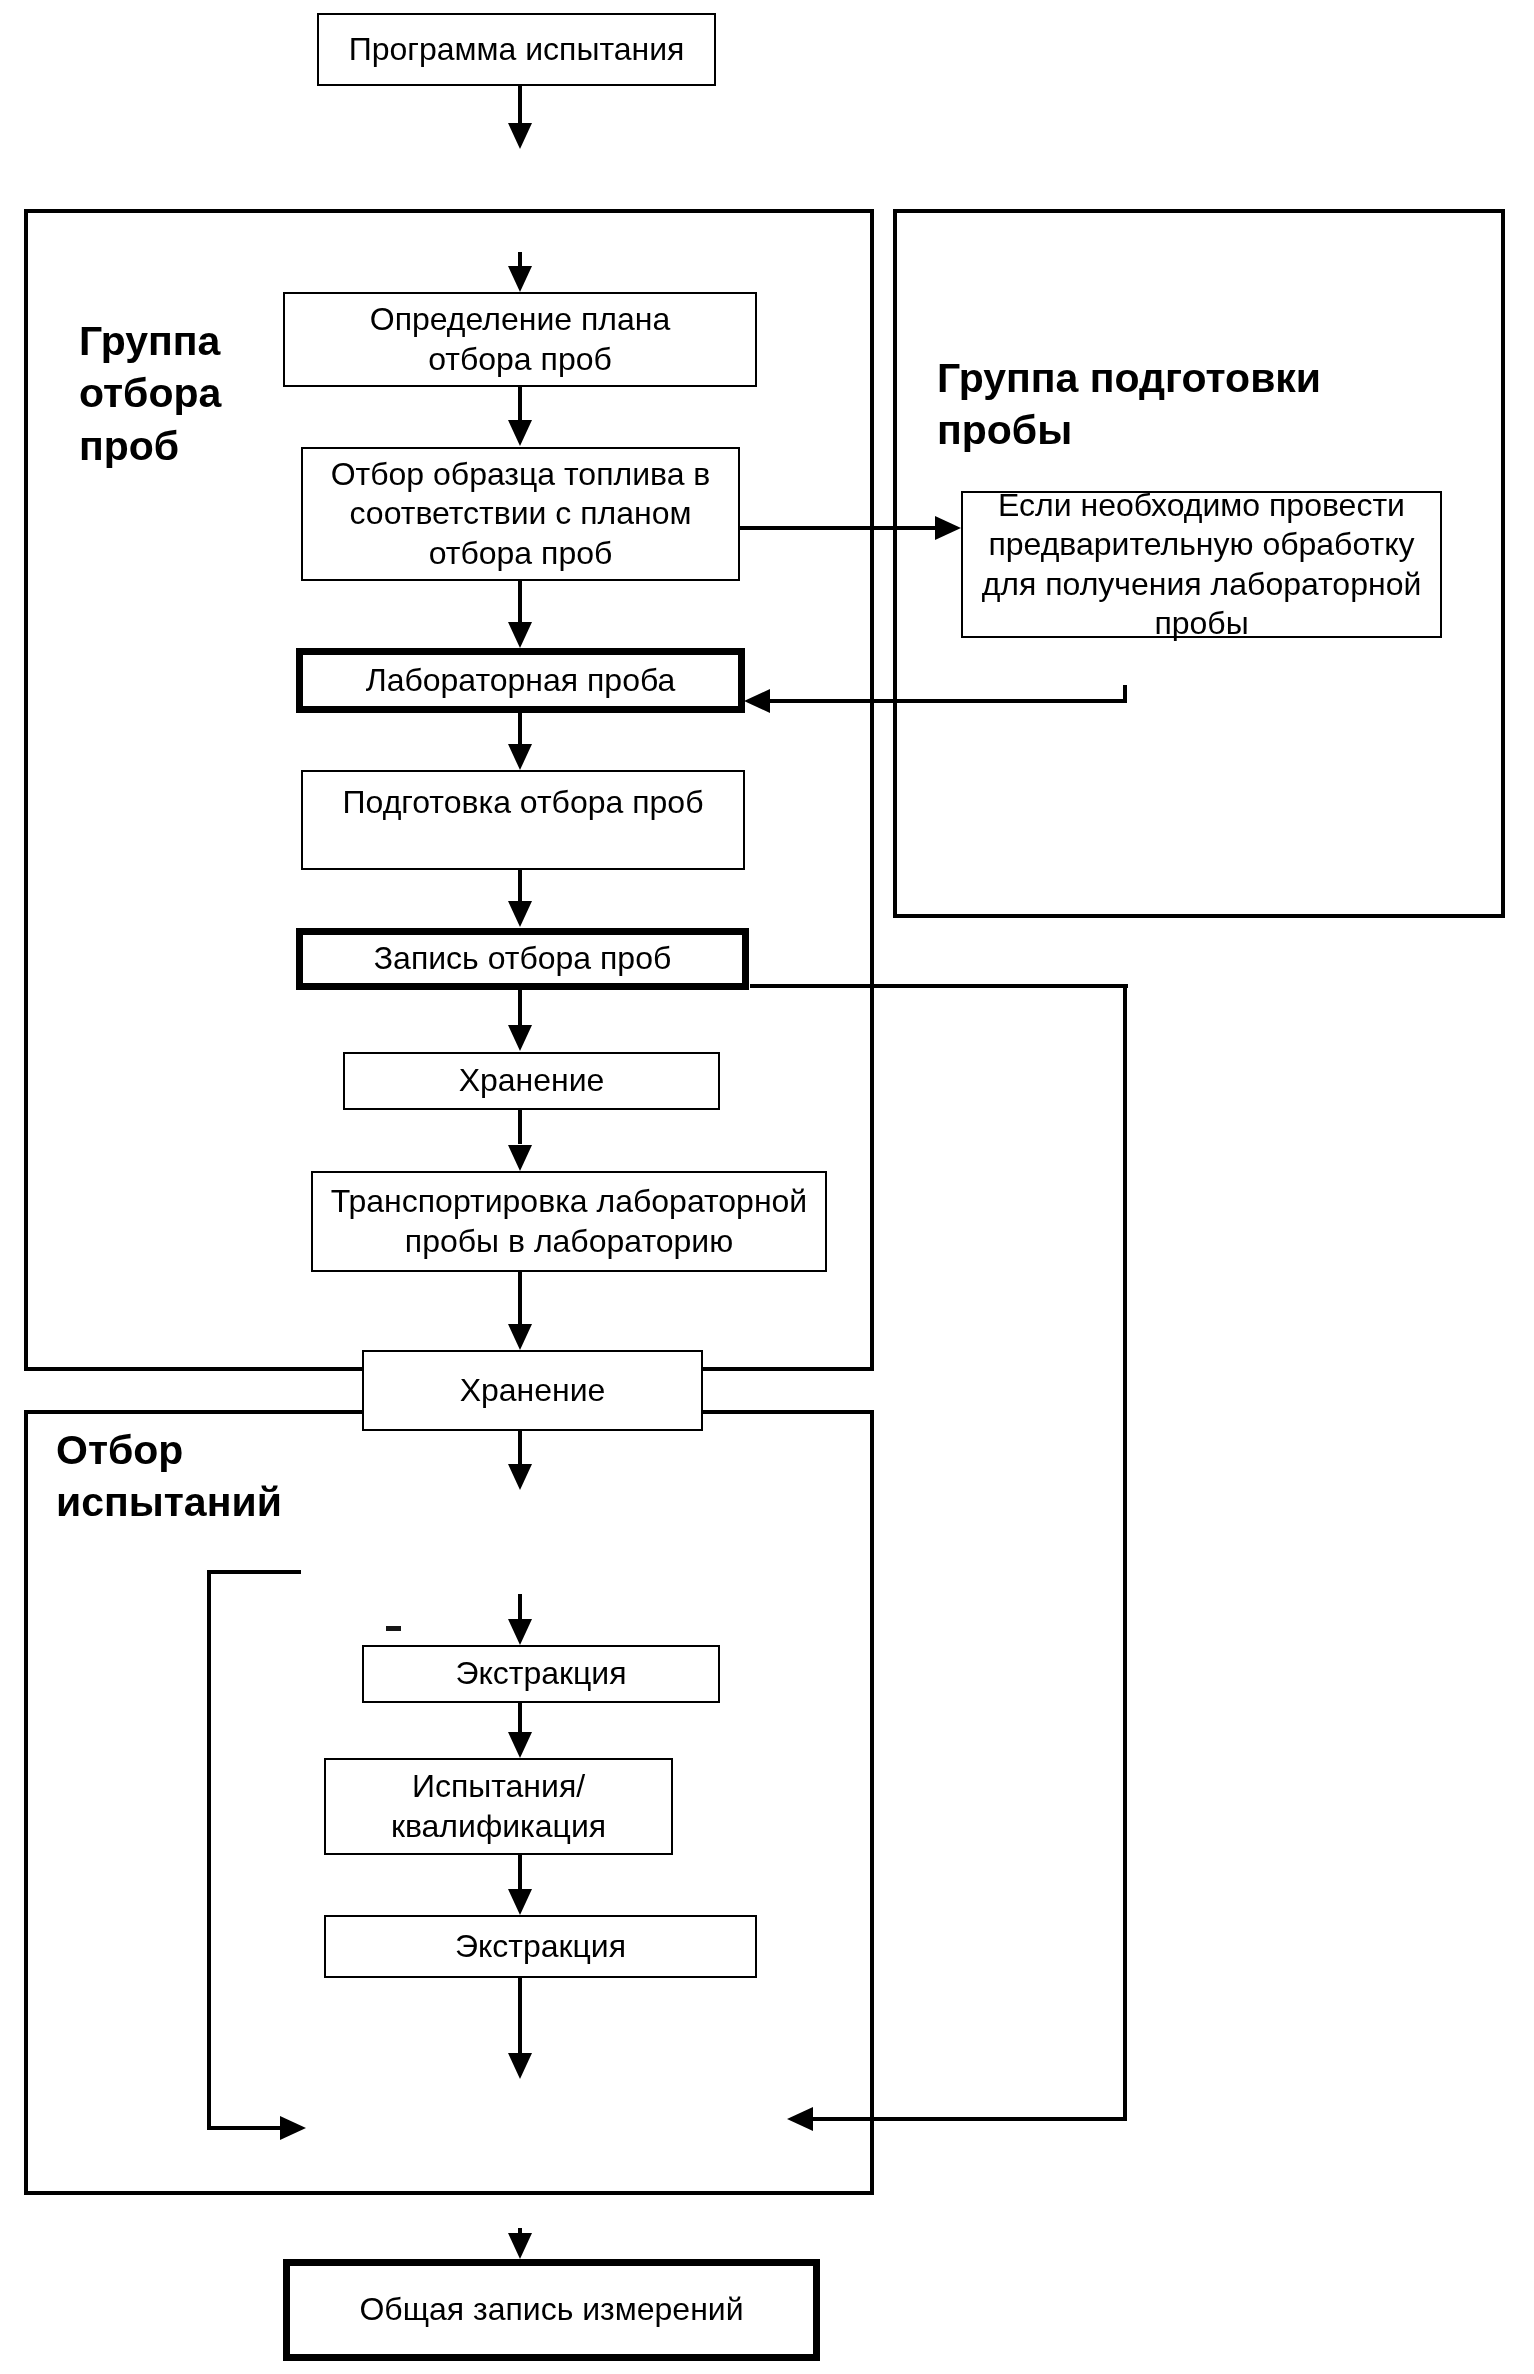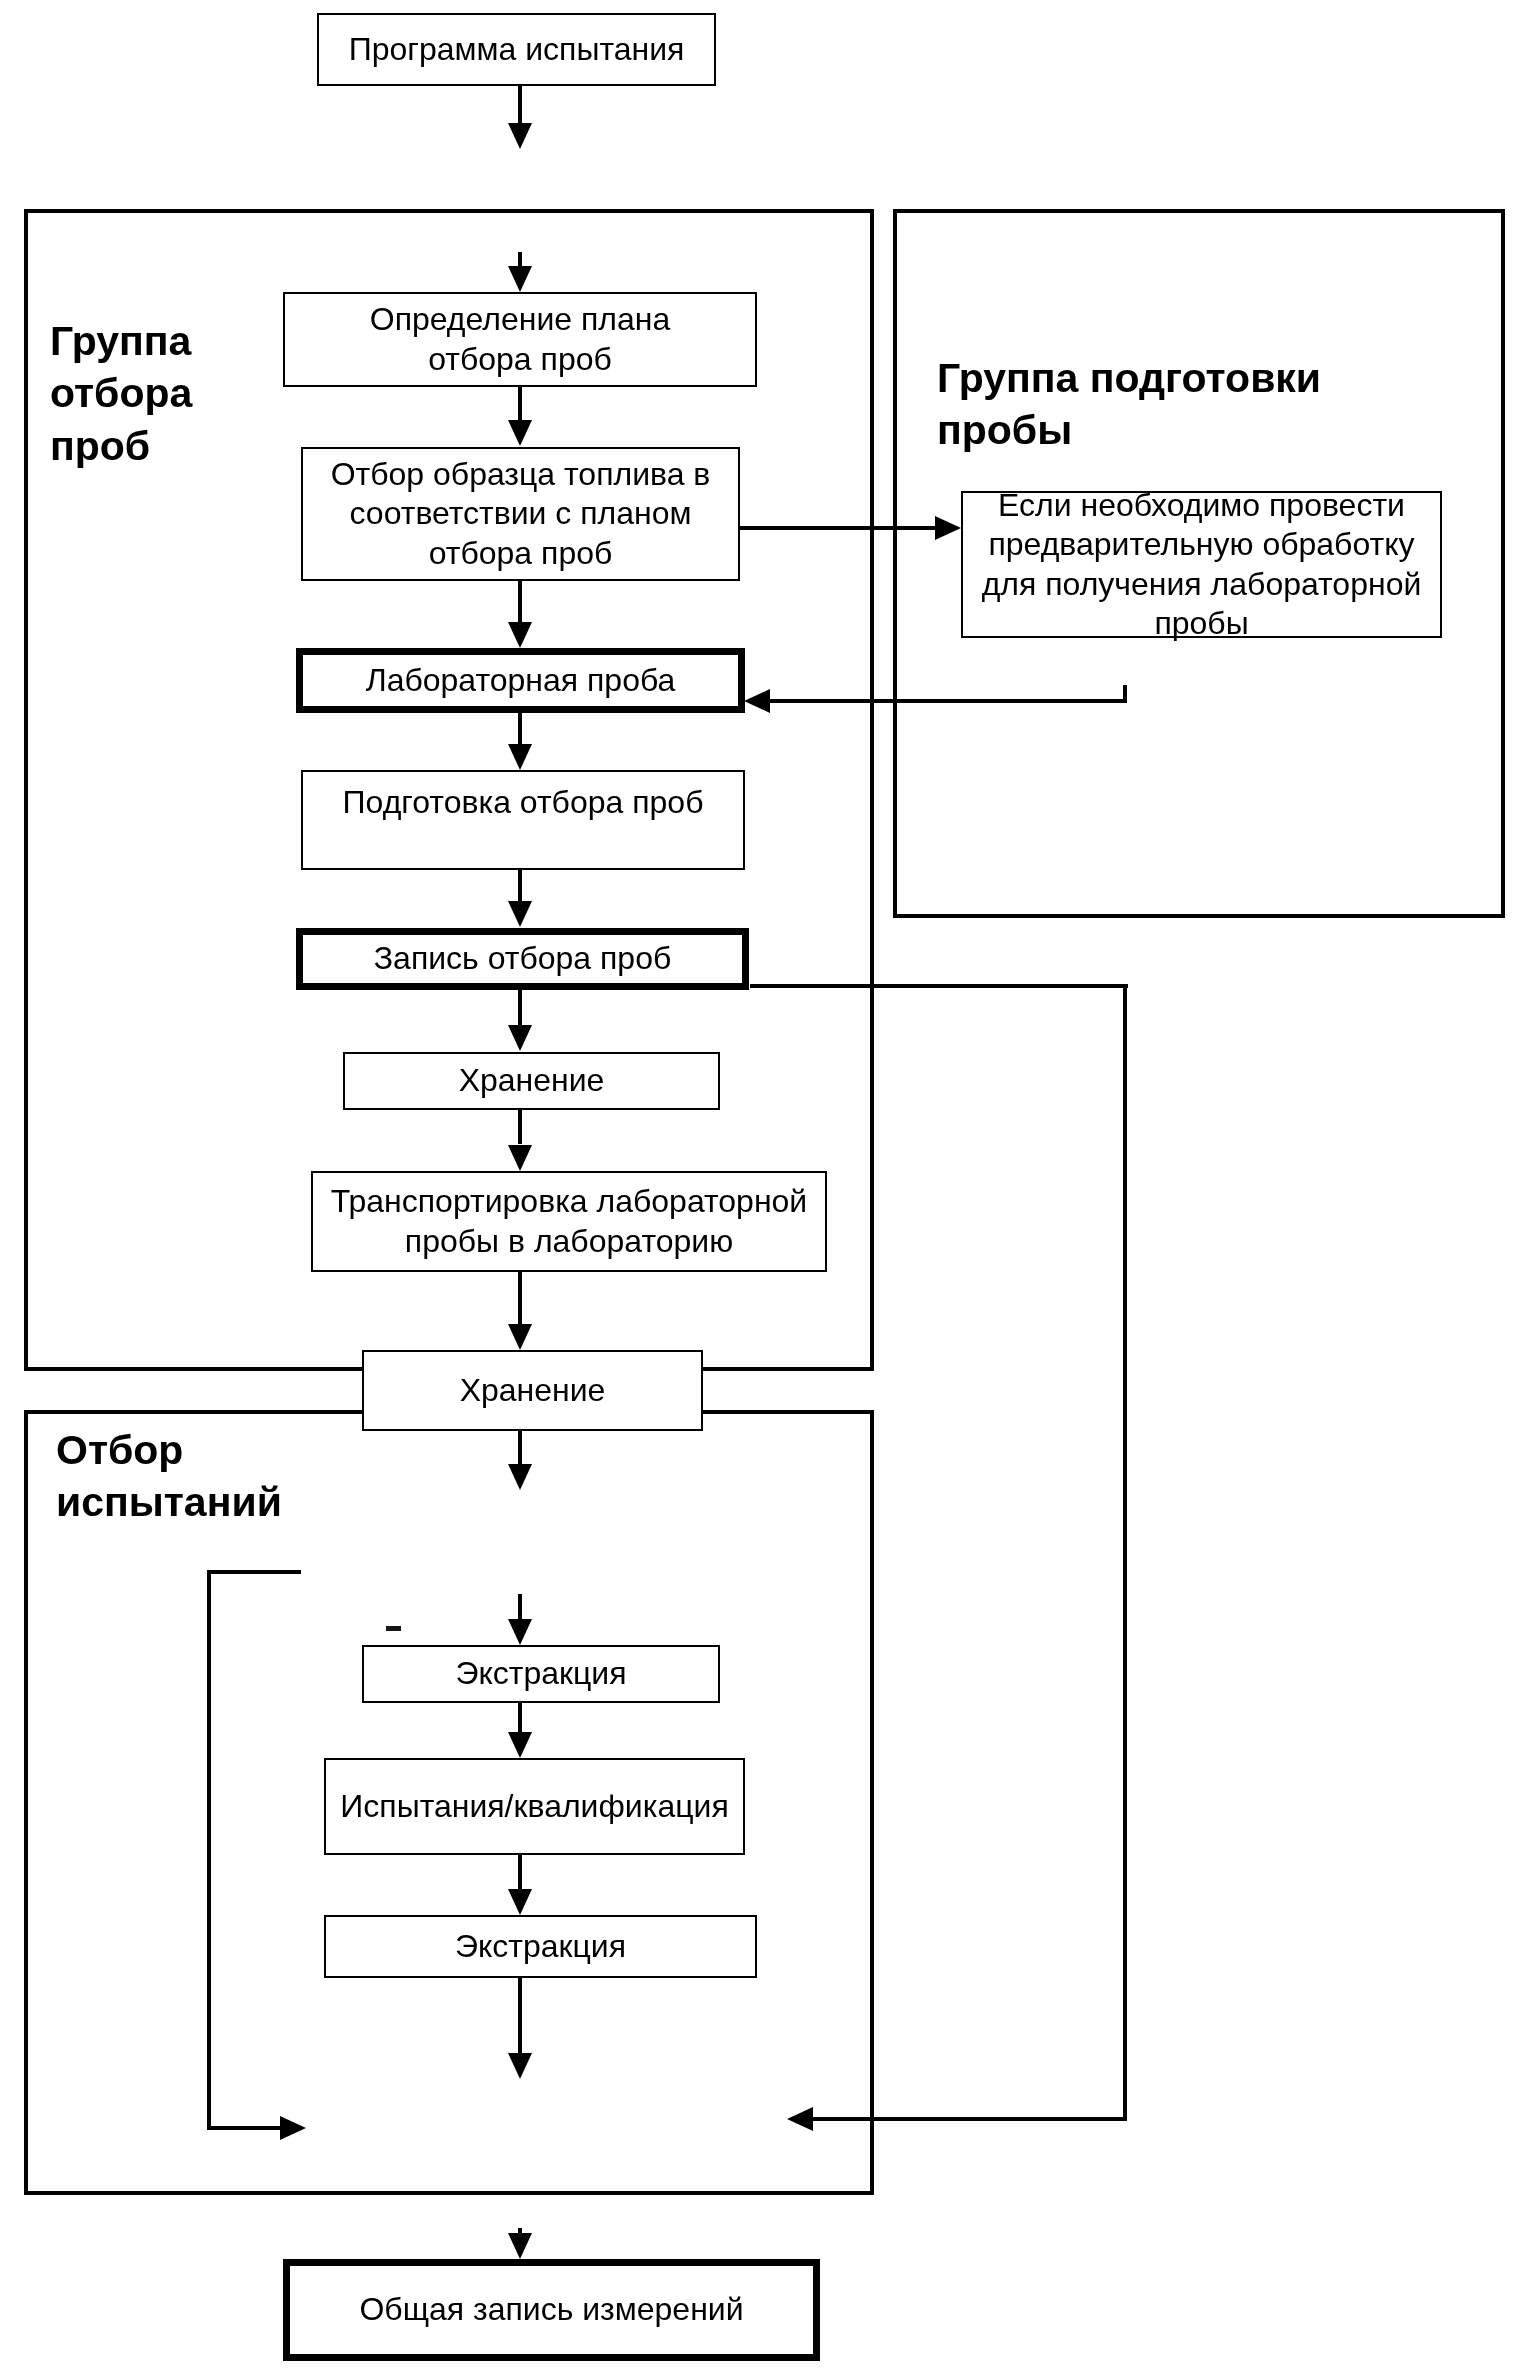--- a/index.html
+++ b/index.html
@@ -25,21 +25,21 @@
 </style>
 </head>
 <body>
 
 <div id="canvas">
 
   <div class="frame" style="left:24px;top:209px;width:850px;height:1162px;"></div>
   <div class="frame" style="left:893px;top:209px;width:612px;height:709px;"></div>
   <div class="frame" style="left:24px;top:1410px;width:850px;height:785px;"></div>
 
-  <div class="glabel" style="left:50px;top:315px;width:186px;">Группа отбора проб</div>
+  <div class="glabel" style="left:79px;top:315px;width:186px;">Группа отбора проб</div>
   <div class="glabel" style="left:937px;top:352px;width:466px;">Группа подготовки пробы</div>
   <div class="glabel" style="left:56px;top:1424px;width:261px;">Отбор испытаний</div>
 
   <div class="vline" style="left:518px;top:86px;width:3.7px;height:37px;"></div>
   <div class="ah-down" style="left:508px;top:123px;"></div>
 
   <div class="vline" style="left:518px;top:252px;width:3.7px;height:14px;"></div>
   <div class="ah-down" style="left:508px;top:266px;"></div>
 
   <div class="vline" style="left:518px;top:387px;width:3.7px;height:34px;"></div>
@@ -103,20 +103,20 @@
   <div class="box" style="left:317px;top:13px;width:399px;height:73px;">Программа испытания</div>
   <div class="box" style="left:283px;top:292px;width:474px;height:95px;padding:0 29px;">Определение плана отбора проб</div>
   <div class="box" style="left:301px;top:447px;width:439px;height:134px;">Отбор образца топлива в соответствии с планом отбора проб</div>
   <div class="box bold" style="left:296px;top:648px;width:449px;height:65px;">Лабораторная проба</div>
   <div class="box toptext" style="left:301px;top:770px;width:444px;height:100px;">Подготовка отбора проб</div>
   <div class="box bold" style="left:296px;top:928px;width:453px;height:62px;">Запись отбора проб</div>
   <div class="box" style="left:343px;top:1052px;width:377px;height:58px;">Хранение</div>
   <div class="box" style="left:283px;top:1171px;width:516px;height:101px;margin-left:28px;">Транспортировка лабораторной пробы в лабораторию</div>
   <div class="box" style="left:362px;top:1350px;width:341px;height:81px;">Хранение</div>
   <div class="box" style="left:362px;top:1645px;width:358px;height:58px;">Экстракция</div>
-  <div class="box" style="left:324px;top:1758px;width:421px;height:97px;">Испытания/квалификация</div>
+  <div class="box" style="left:324px;top:1758px;width:349px;height:97px;">Испытания/квалификация</div>
   <div class="box" style="left:324px;top:1915px;width:433px;height:63px;">Экстракция</div>
   <div class="box bold" style="left:283px;top:2259px;width:537px;height:102px;">Общая запись измерений</div>
 
   <div class="box" style="left:961px;top:491px;width:481px;height:147px;padding:0 1.9px;">Если необходимо провести предварительную обработку для получения лабораторной пробы</div>
 
 </div>
 
 
 </body></html>

